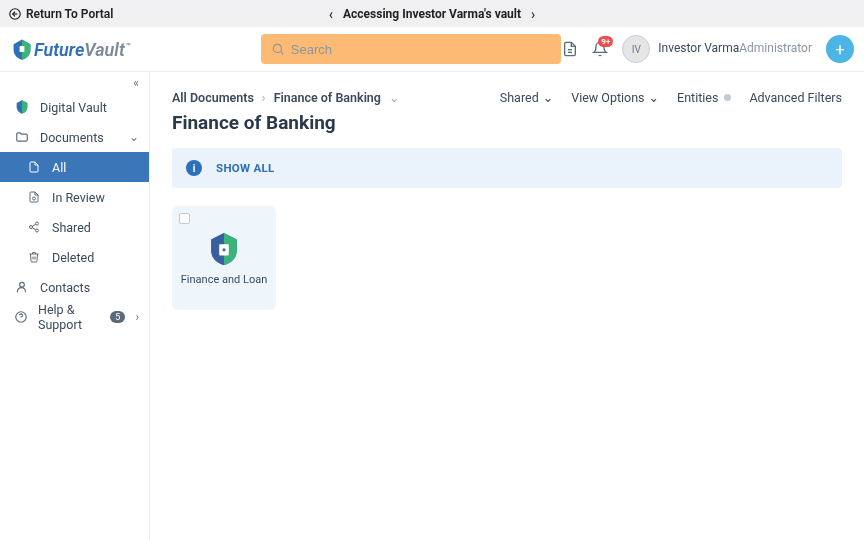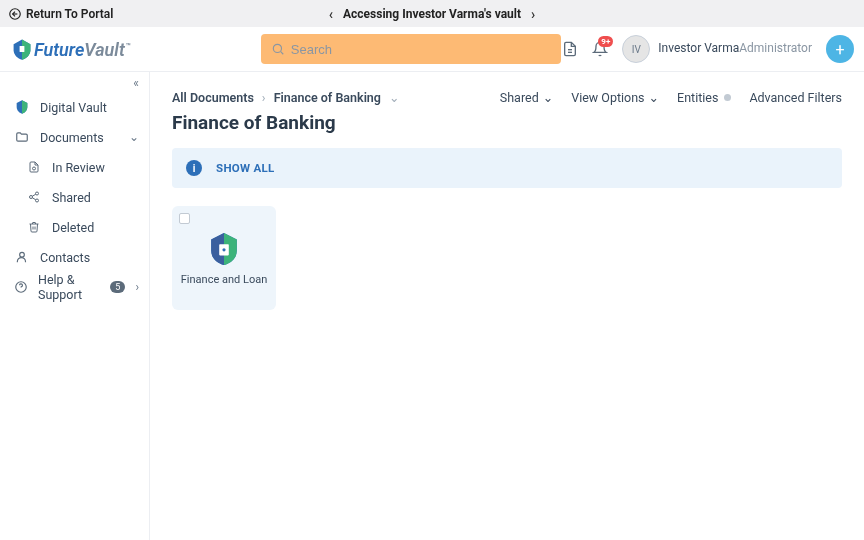--- a/index.html
+++ b/index.html
@@ -160,20 +160,29 @@
     <div class="nav-item">
       <span class="nicon">
         <svg width="14" height="14" viewBox="0 0 24 24" fill="none" stroke="currentColor" stroke-width="2">
             <path d="M3 7a2 2 0 0 1 2-2h4l2 2h8a2 2 0 0 1 2 2v8a2 2 0 0 1-2 2H5a2 2 0 0 1-2-2z"></path>
           </svg>
       </span>
       <span>Documents</span>
       <span class="chev-sm">⌄</span>
     </div>
 
+    <div class="nav-item nav-sub active">
+      <span class="nicon">
+        <svg width="12" height="12" viewBox="0 0 24 24" fill="none" stroke="currentColor" stroke-width="2">
+            <path d="M14 2H6a2 2 0 0 0-2 2v16a2 2 0 0 0 2 2h12a2 2 0 0 0 2-2V8z"></path>
+            <polyline points="14 2 14 8 20 8"></polyline>
+          </svg>
+      </span>
+      <span>All</span>
+    </div>
 
     <div class="nav-item nav-sub">
       <span class="nicon">
         <svg width="12" height="12" viewBox="0 0 24 24" fill="none" stroke="currentColor" stroke-width="2">
             <path d="M14 2H6a2 2 0 0 0-2 2v16a2 2 0 0 0 2 2h12a2 2 0 0 0 2-2V8z"></path>
             <polyline points="14 2 14 8 20 8"></polyline>
             <circle cx="12" cy="15" r="3"></circle>
           </svg>
       </span>
       <span>In Review</span>

